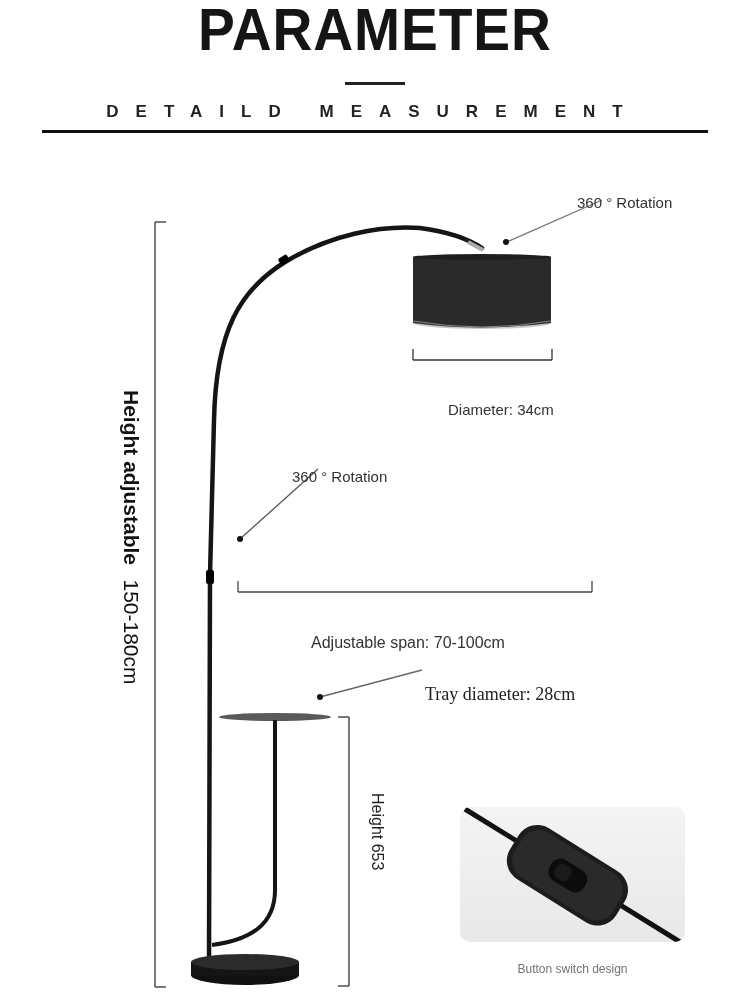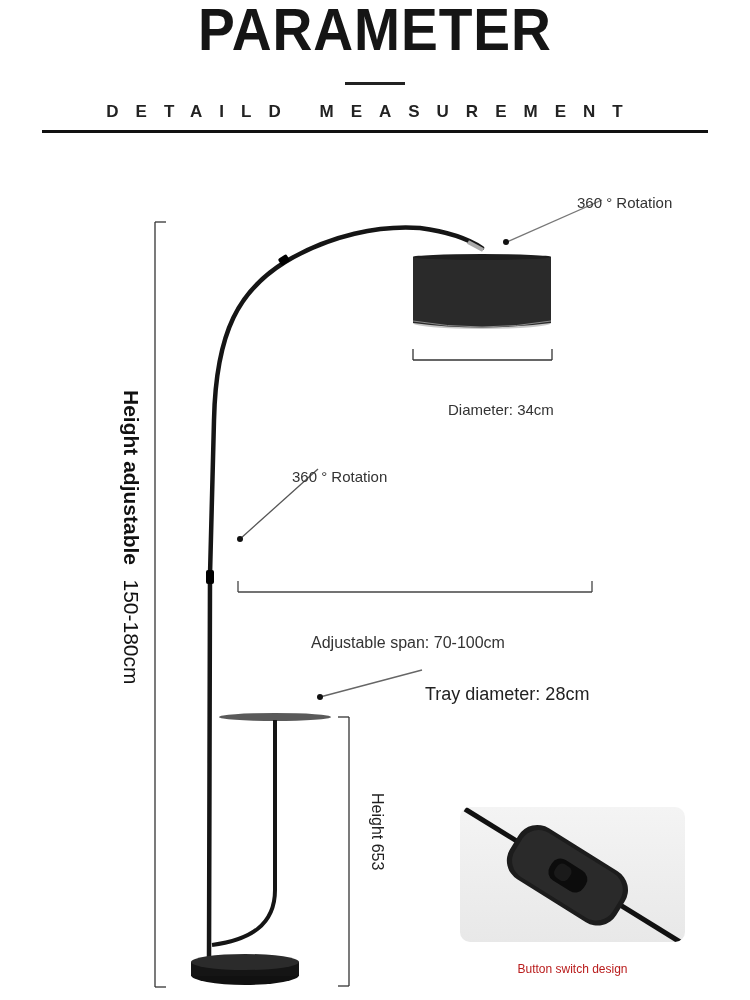--- a/index.html
+++ b/index.html
@@ -3,24 +3,24 @@
 <meta charset="utf-8">
 <style>
   html, body { margin:0; padding:0; background:#ffffff; }
   body { width:750px; height:1000px; position:relative; overflow:hidden; font-family:"Liberation Sans", sans-serif; color:#1a1a1a; }
   .abs { position:absolute; }
   .title { left:0; top:0; width:750px; text-align:center; font-family:"Liberation Sans", sans-serif; font-weight:bold; font-size:60px; letter-spacing:1px; line-height:60px; top:0px; transform:scaleX(0.92); color:#151515; }
   .title-dash { left:345px; top:82px; width:60px; height:3px; background:#222; }
   .subtitle { left:0; top:102px; width:728px; text-align:center; font-size:17px; font-weight:bold; letter-spacing:17px; color:#222; padding-left:18px; box-sizing:border-box; }
   .rule { left:42px; top:130px; width:666px; height:3px; background:#111; }
   .label { font-size:15px; color:#333; white-space:nowrap;margin-top:28px; }
-  .label.big { font-size:18px; color:#222; }
+  .label.big { font-size:18px; color:#222;font-family:Liberation Serif, serif; }
   .vert { transform-origin:left top; white-space:nowrap; }
   .switch-card { left:460px; top:807px; width:225px; height:135px; border-radius:10px; background:linear-gradient(180deg,#f4f4f4,#e8e8e8); overflow:hidden; }
-  .switch-caption { left:460px; top:962px; width:225px; text-align:center; font-size:12px; color:#b91c1c; }
+  .switch-caption { left:460px; top:962px; width:225px; text-align:center; font-size:12px; color:#737373; }
 </style>
 </head>
 <body>
 
 <div class="abs title">PARAMETER</div>
 <div class="abs title-dash"></div>
 <div class="abs subtitle">DETAILD MEASUREMENT</div>
 <div class="abs rule"></div>
 
 <svg class="abs" style="left:0;top:0" width="750" height="1000">

